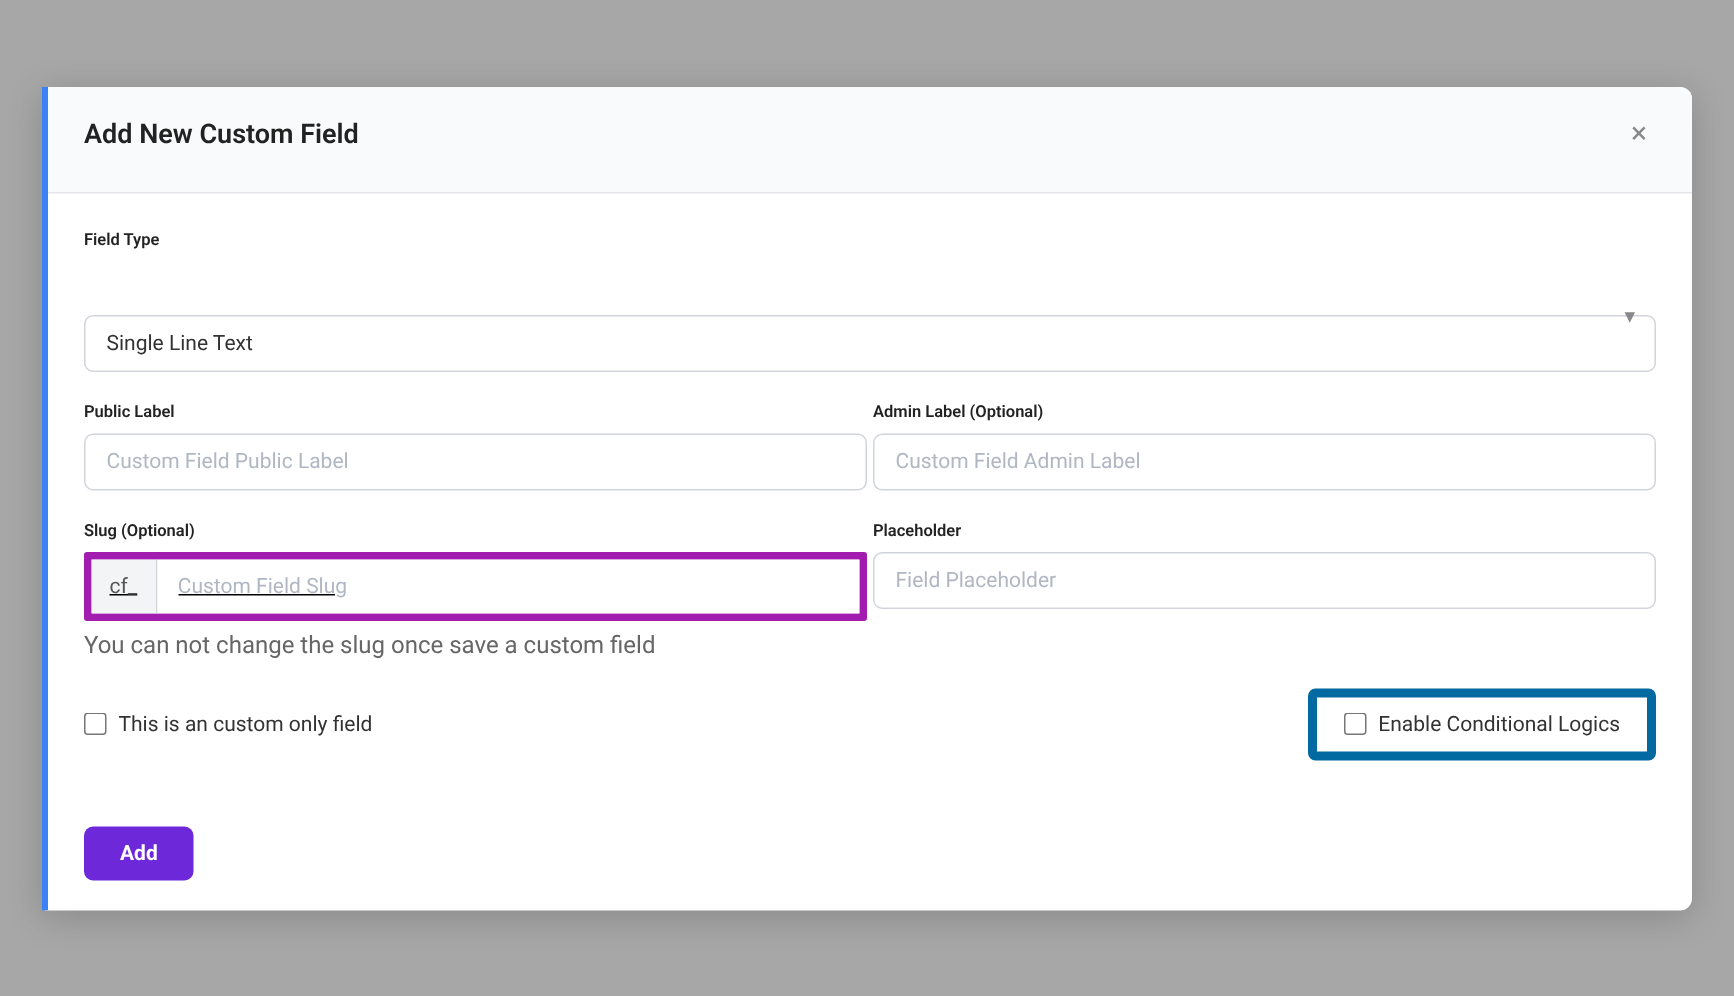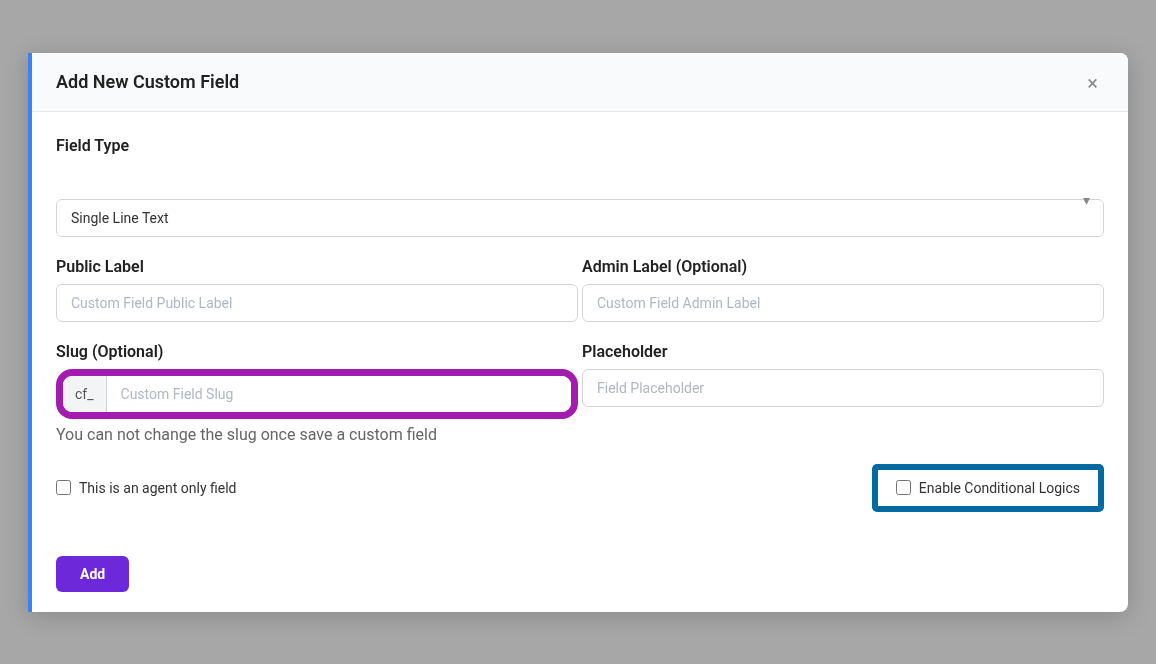--- a/index.html
+++ b/index.html
@@ -32,23 +32,23 @@
       background: #fff;
       border-radius: 8px;
       width: 1100px;
       max-width: 1100px;
       box-shadow: 0 4px 24px rgba(0,0,0,0.18);
       overflow: hidden;
     }
 
     .modal-header {
       display: flex;
-      align-items: flex-start;
+      align-items: flex-end;
       justify-content: space-between;
-      padding: 18px 24px 16px 24px;
+      padding: 18px 24px 28px 24px;
       border-bottom: 1px solid #e5e7eb;
       background: #f9fafb;
     }
 
     .modal-title {
       font-size: 18px;
       font-weight: 600;
       color: #222;
     }
 
@@ -65,21 +65,21 @@
 
     .modal-body {
       padding: 24px 24px 18px 24px;
     }
 
     .form-section {
       margin-bottom: 20px;
     }
 
     .form-label {
-      font-size: 16px;
+      font-size: 11px;
       font-weight: 600;
       color: #222;
       margin-bottom: 8px;
       display: block;
     }
 
     .field-type-select {
       width: 100%;
       padding: 10px 14px;
       border: 1px solid #d1d5db;
@@ -142,23 +142,24 @@
       color: #333;
       outline: none;
     }
 
     .form-input::placeholder {
       color: #b0b7c3;
     }
 
     .slug-input-wrapper {
       display: flex;
-      border: 7px solid #a21caf;
-      border-radius: 16px;
+      border: 5px solid #a21caf;
+      border-radius: 2px;
       overflow: hidden;
+      text-decoration: underline;
     }
 
     .slug-prefix {
       background: #f3f4f6;
       border-right: 1px solid #d1d5db;
       padding: 10px 12px;
       font-size: 14px;
       color: #555;
       white-space: nowrap;
       display: flex;
@@ -306,21 +307,21 @@
         <div class="form-col">
           <label class="form-label">Placeholder</label>
           <input type="text" class="form-input" placeholder="Field Placeholder" style="">
         </div>
       </div>
 
       <div class="checkboxes-row">
 
         <label class="checkbox-item">
           <input type="checkbox" style="">
-          <span class="checkbox-label">This is an agent only field</span>
+          <span class="checkbox-label">This is an custom only field</span>
         </label>
 
         <div class="conditional-logics-box">
           <input type="checkbox" class="conditional-checkbox" style="">
           <span class="conditional-label">Enable Conditional Logics</span>
         </div>
       </div>
 
     </div>
 

